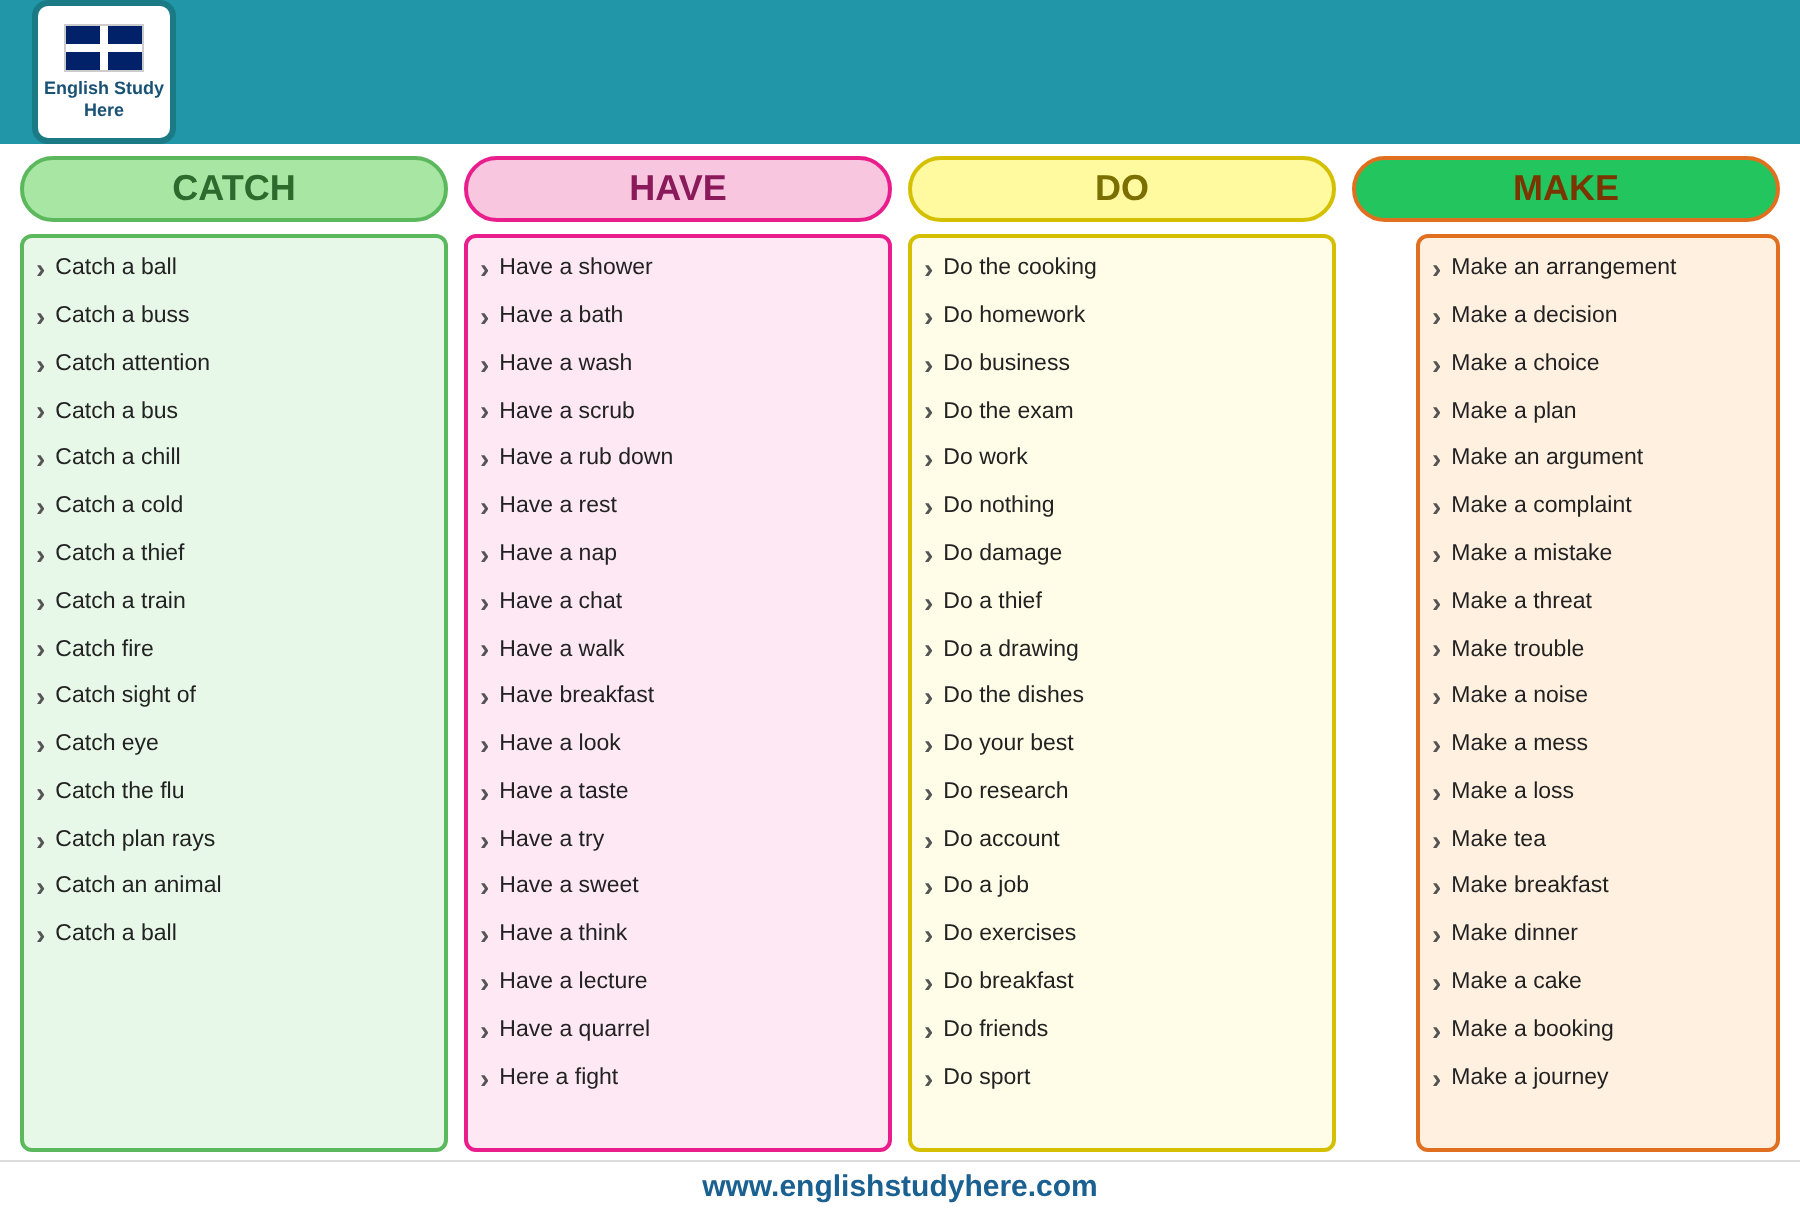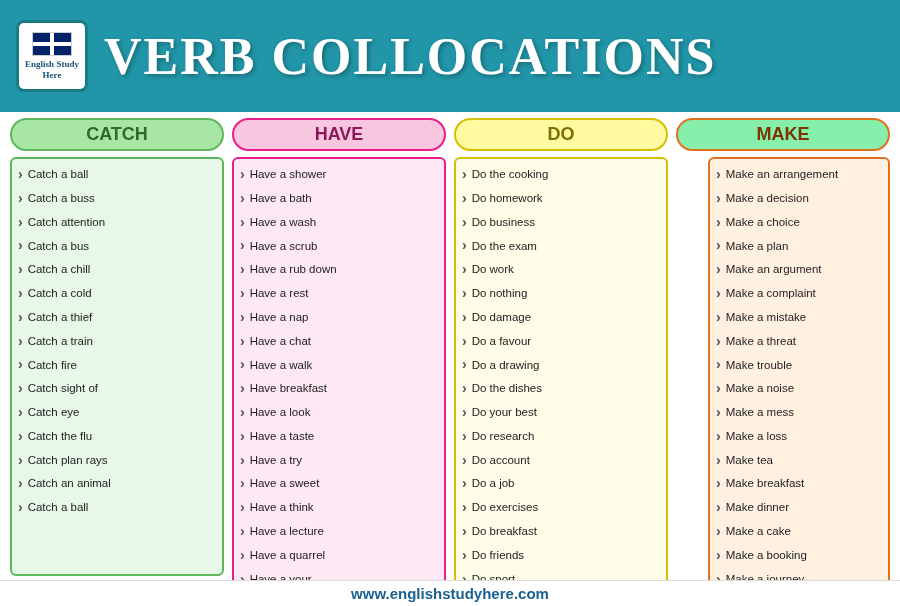--- a/index.html
+++ b/index.html
@@ -8,23 +8,22 @@
       height: 606px;
       background: #fff;
       font-family: Arial, sans-serif;
       overflow: hidden;
     }
 
     .header {
       background: #2196a8;
       display: flex;
       align-items: center;
-      padding: 20px 16px;
+      padding: 0 16px;
       gap: 16px;
-      font-family: Liberation Serif, serif;
     }
 
     .logo-box {
       background: #fff;
       border: 3px solid #1a7a85;
       border-radius: 8px;
       width: 72px;
       height: 72px;
       display: flex;
       flex-direction: column;
@@ -104,21 +103,21 @@
       color: #8b1a5a;
     }
 
     .col-do .col-header {
       background: #fff9a0;
       border-color: #d4c000;
       color: #7a6f00;
     }
 
     .col-make .col-header {
-      background: #86efac;
+      background: #22c55e;
       border-color: #e07020;
       color: #7a3500;
     }
 
     .col-list {
       border: 2px solid;
       border-radius: 6px;
       padding: 4px 6px;
       flex: 1;
     }
@@ -187,21 +186,20 @@
 </head>
 <body>
 
 <div class="page-wrapper">
 
   <div class="header">
     <div class="logo-box">
       <div class="logo-flag"></div>
       <div class="logo-text">English Study<br>Here</div>
     </div>
-    <div class="title">VERB COLLOCATIONS</div>
   </div>
 
   <div class="content-area" id="content-area">
 
   <div class="column col-catch">
         <div class="col-header">CATCH</div>
         <div class="col-list">
           <div class="list-item">Catch a ball</div>
           <div class="list-item">Catch a buss</div>
           <div class="list-item">Catch attention</div>
@@ -232,34 +230,34 @@
           <div class="list-item">Have a chat</div>
           <div class="list-item">Have a walk</div>
           <div class="list-item">Have breakfast</div>
           <div class="list-item">Have a look</div>
           <div class="list-item">Have a taste</div>
           <div class="list-item">Have a try</div>
           <div class="list-item">Have a sweet</div>
           <div class="list-item">Have a think</div>
           <div class="list-item">Have a lecture</div>
           <div class="list-item">Have a quarrel</div>
-          <div class="list-item">Have a your</div>
+          <div class="list-item">Here a fight</div>
         </div>
       </div>
       <div class="column col-do">
         <div class="col-header">DO</div>
         <div class="col-list">
           <div class="list-item">Do the cooking</div>
           <div class="list-item">Do homework</div>
           <div class="list-item">Do business</div>
           <div class="list-item">Do the exam</div>
           <div class="list-item">Do work</div>
           <div class="list-item">Do nothing</div>
           <div class="list-item">Do damage</div>
-          <div class="list-item">Do a favour</div>
+          <div class="list-item">Do a thief</div>
           <div class="list-item">Do a drawing</div>
           <div class="list-item">Do the dishes</div>
           <div class="list-item">Do your best</div>
           <div class="list-item">Do research</div>
           <div class="list-item">Do account</div>
           <div class="list-item">Do a job</div>
           <div class="list-item">Do exercises</div>
           <div class="list-item">Do breakfast</div>
           <div class="list-item">Do friends</div>
           <div class="list-item">Do sport</div>

